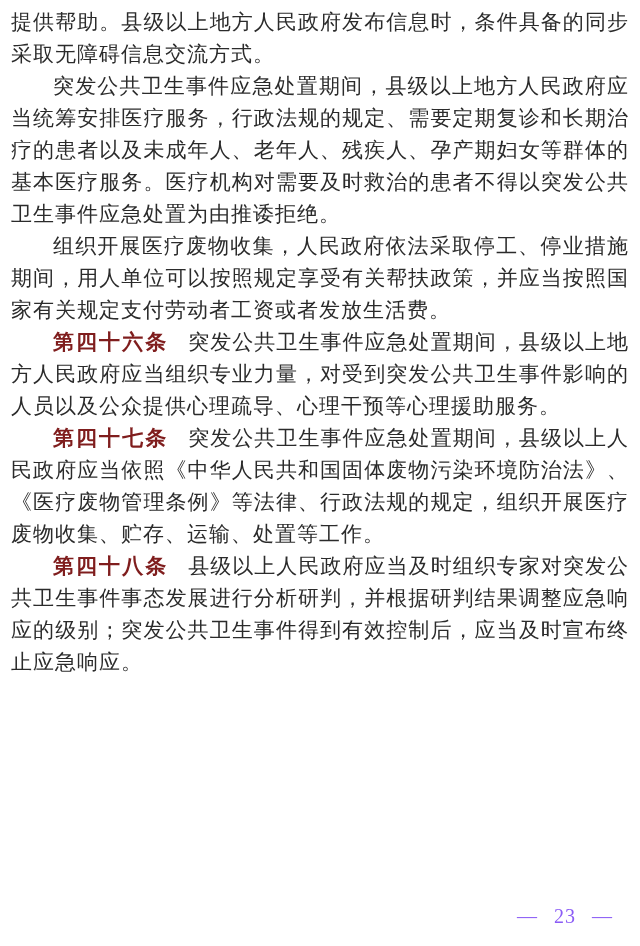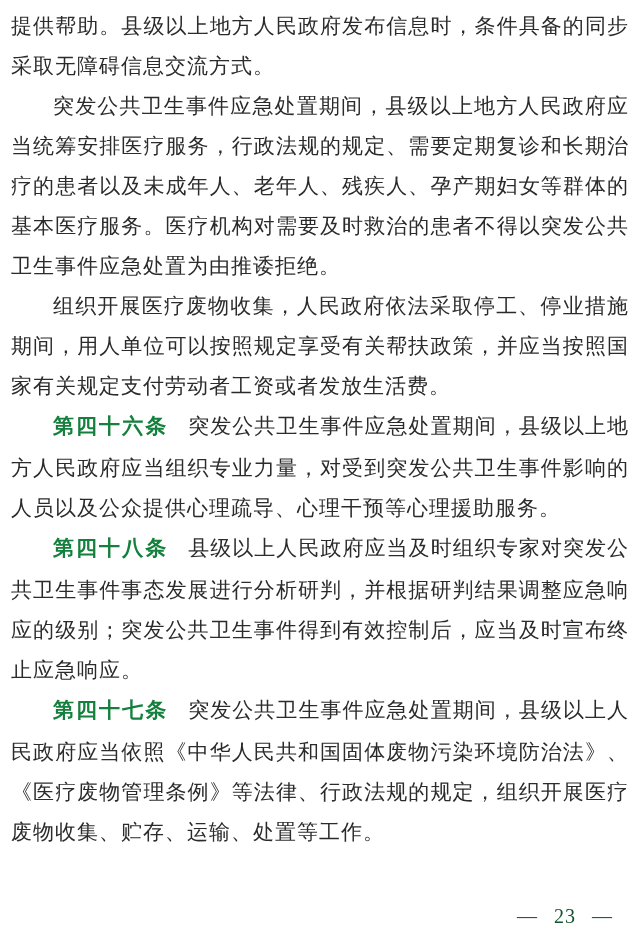--- a/index.html
+++ b/index.html
@@ -12,62 +12,62 @@
     width: 640px;
     height: 946px;
     background: #ffffff;
     overflow: hidden;
     font-family: "Liberation Serif", "DejaVu Serif", serif;
     color: #2b2b2b;
   }
   .content {
     padding: 6px 11px 0 11px;
     font-size: 21px;
-    line-height: 40px;
+    line-height: 32px;
     letter-spacing: 1px;
     text-align: justify;
     text-justify: inter-ideograph;
   }
   .content p {
     margin: 0;
     word-break: break-all;
   }
   .content p.indent {
     text-indent: 2em;
   }
   .art {
     font-weight: bold;
-    color: #15803d;
-    font-family: Liberation Mono, monospace;
+    color: #7f1d1d;
+    font-family: Liberation Sans, sans-serif;
     padding-right: 0.95em;
     letter-spacing: 2px;
   }
   .page-num {
     position: absolute;
     right: 27px;
     bottom: 18px;
     font-size: 20px;
     letter-spacing: 1px;
     word-spacing: 10px;
-    color: #14532d;
+    color: #8b5cf6;
     font-family: "Liberation Serif", "DejaVu Serif", serif;
   }
 </style>
 </head>
 <body>
 
 <div class="page">
   <div class="content">
     <p>提供帮助。县级以上地方人民政府发布信息时，条件具备的同步采取无障碍信息交流方式。</p>
 
     <p class="indent">突发公共卫生事件应急处置期间，县级以上地方人民政府应当统筹安排医疗服务，行政法规的规定、需要定期复诊和长期治疗的患者以及未成年人、老年人、残疾人、孕产期妇女等群体的基本医疗服务。医疗机构对需要及时救治的患者不得以突发公共卫生事件应急处置为由推诿拒绝。</p>
 
     <p class="indent">组织开展医疗废物收集，人民政府依法采取停工、停业措施期间，用人单位可以按照规定享受有关帮扶政策，并应当按照国家有关规定支付劳动者工资或者发放生活费。</p>
 
     <p class="indent"><span class="art">第四十六条</span><span>突发公共卫生事件应急处置期间，县级以上地方人民政府应当组织专业力量，对受到突发公共卫生事件影响的人员以及公众提供心理疏导、心理干预等心理援助服务。</span></p>
 
+    <p class="indent"><span class="art">第四十七条</span><span>突发公共卫生事件应急处置期间，县级以上人民政府应当依照《中华人民共和国固体废物污染环境防治法》、《医疗废物管理条例》等法律、行政法规的规定，组织开展医疗废物收集、贮存、运输、处置等工作。</span></p>
+
     <p class="indent"><span class="art">第四十八条</span><span>县级以上人民政府应当及时组织专家对突发公共卫生事件事态发展进行分析研判，并根据研判结果调整应急响应的级别；突发公共卫生事件得到有效控制后，应当及时宣布终止应急响应。</span></p>
-
-    <p class="indent"><span class="art">第四十七条</span><span>突发公共卫生事件应急处置期间，县级以上人民政府应当依照《中华人民共和国固体废物污染环境防治法》、《医疗废物管理条例》等法律、行政法规的规定，组织开展医疗废物收集、贮存、运输、处置等工作。</span></p>
   </div>
 
   <div class="page-num">— 23 —</div>
 </div>
 
 </body></html>

